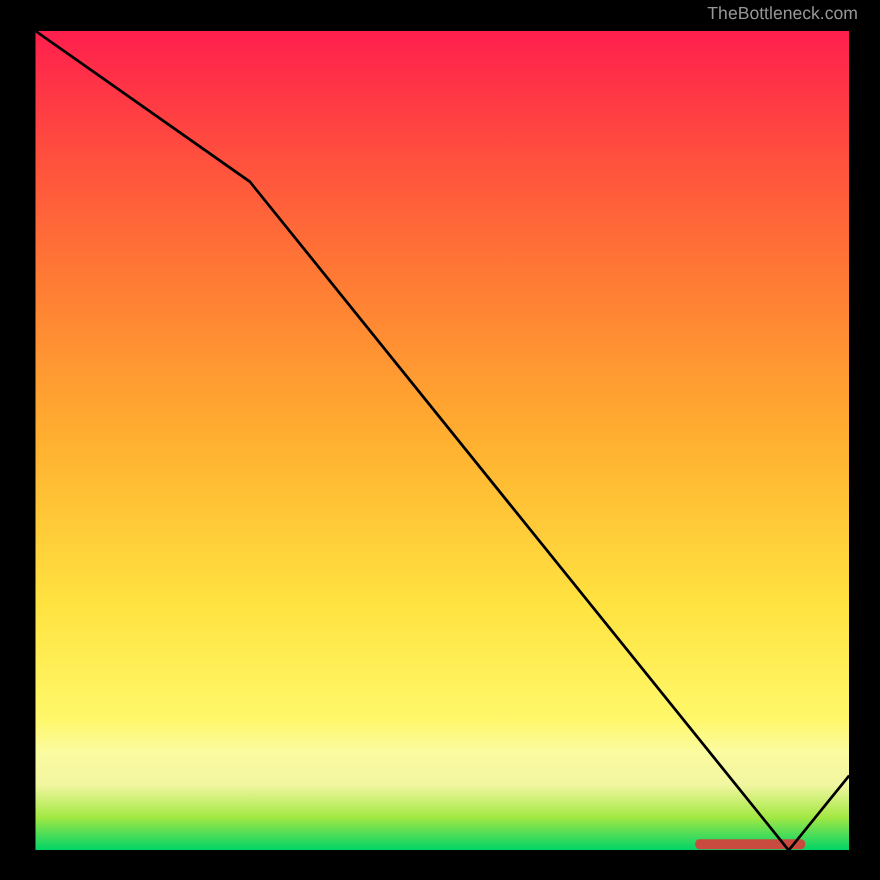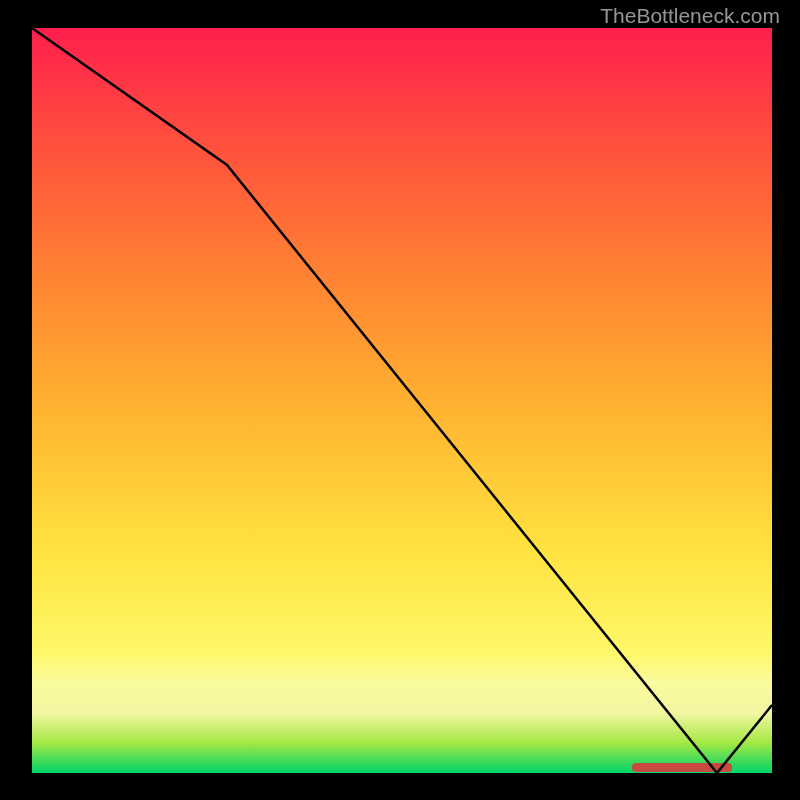--- a/index.html
+++ b/index.html
@@ -14,21 +14,21 @@
   .container {
     width: 800px;
     height: 800px;
     position: relative;
   }
   .watermark {
     position: absolute;
     top: 4px;
     right: 20px;
     color: #969696;
-    font-size: 21px;
+    font-size: 16px;
     font-weight: 400;
   }
   .chart-area {
     position: absolute;
     left: 32px;
     top: 28px;
     width: 740px;
     height: 745px;
     overflow: hidden;
   }

